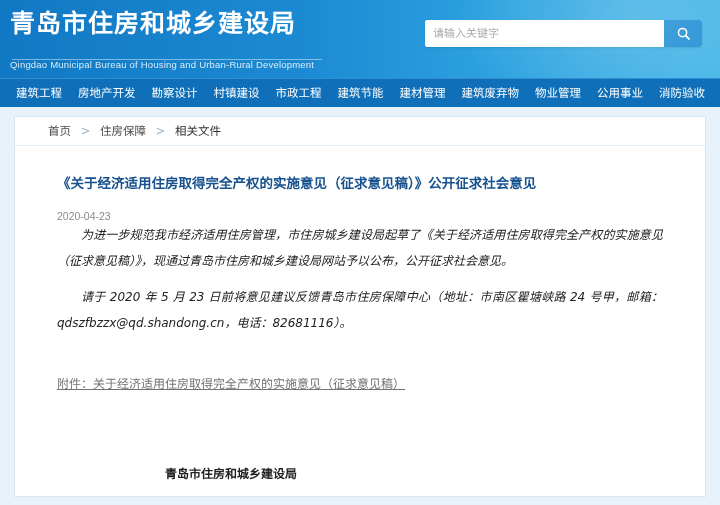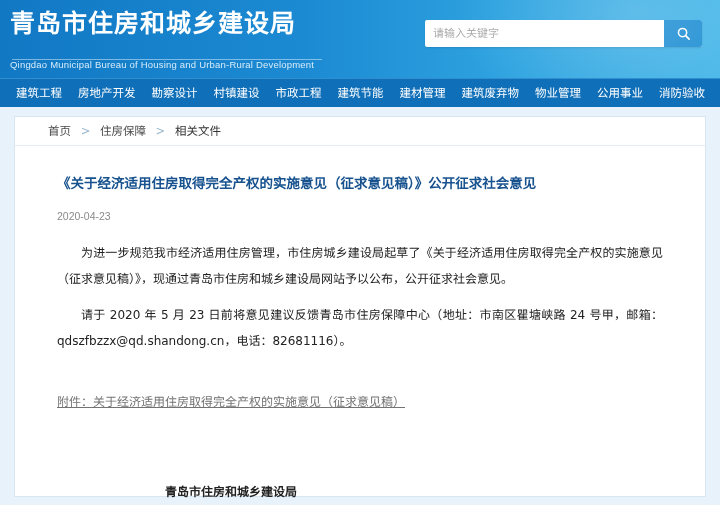--- a/index.html
+++ b/index.html
@@ -170,21 +170,21 @@
     margin-top: 26px;
     line-height: 22px;
   }
   .doc-date {
     font-size: 10.5px;
     color: #8a8a8a;
     margin-top: 16px;
     font-family: "Liberation Sans", sans-serif;
   }
   .doc-body {
-    margin-top: 18px;
+    font-style: italic;
   }
   .doc-body p {
     margin: 0 0 10px 0;
     font-family: "DejaVu Sans", "Liberation Sans", sans-serif;
     font-size: 12px;
     line-height: 26px;
     color: #222;
     text-indent: 2em;
     text-align: justify;
   }

